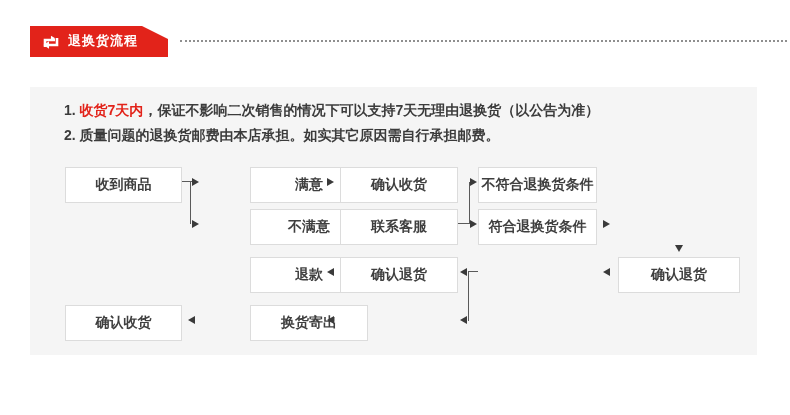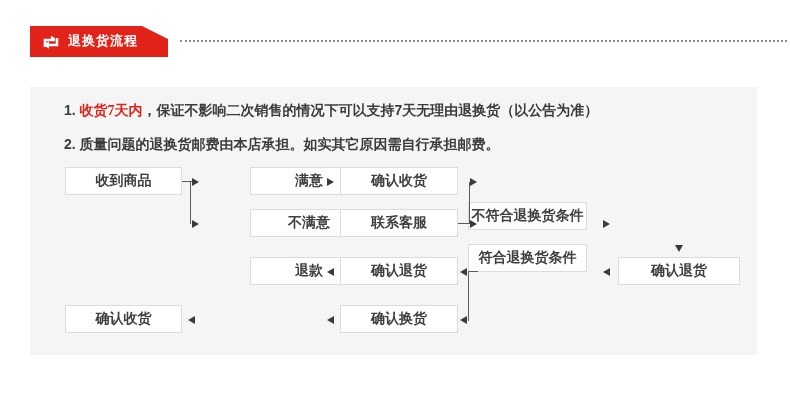--- a/index.html
+++ b/index.html
@@ -19,33 +19,33 @@
     position:absolute; left:180px; right:3px; top:40px; height:0;
     border-top:2px dotted #8f8f8f;
   }
 
   
   .panel { position:absolute; left:30px; top:87px; width:727px; height:268px; background:#f5f5f5; }
 
   
   .note { position:absolute; left:64px; font-size:14px; font-weight:bold; color:#3b3b3b; white-space:nowrap; }
   .note-1 { top:102px; }
-  .note-2 { top:136px; }
-  .note .hl { color:#e2231a;font-family:Liberation Serif, serif; }
+  .note-2 { top:127px; }
+  .note .hl { color:#e2231a; }
 
   
   .node {
-    position:absolute; height:28px; background:#fff; border:1px solid #dcdcdc;
+    position:absolute; height:36px; background:#fff; border:1px solid #dcdcdc;
     display:flex; align-items:center; justify-content:center;
     font-size:14px; font-weight:bold; color:#3f3f3f; white-space:nowrap;
   }
   .cA { left:65px;  width:117px; }
   .cB { left:202px; width:118px;margin-left:48px; }
   .cC { left:340px; width:118px; }
-  .cD { left:468px; width:119px;margin-top:35px; }
+  .cD { left:478px; width:119px; }
   .cE { left:618px; width:122px; }
   .r1 { top:167px; }
   .r2 { top:209px; }
   .r3 { top:257px; }
   .r4 { top:305px; }
 
   
   .line { position:absolute; background:#5a5a5a; }
 
   
@@ -85,21 +85,21 @@
   <div class="node cB r1">满意</div>
   <div class="node cC r1">确认收货</div>
   <div class="node cD r1">不符合退换货条件</div>
   <div class="node cB r2">不满意</div>
   <div class="node cD r2">符合退换货条件</div>
   <div class="node cC r2">联系客服</div>
   <div class="node cB r3">退款</div>
   <div class="node cC r3">确认退货</div>
   <div class="node cE r3">确认退货</div>
   <div class="node cA r4">确认收货</div>
-  <div class="node cC r4">确认换货</div>
+  <div class="node cB r4">换货寄出</div>
 
   <div class="line" style="left:182px; top:181px; width:10px; height:1px;"></div>
   <div class="line" style="left:190px; top:181px; width:1px;  height:43px;"></div>
   <div class="line" style="left:458px; top:223px; width:12px; height:1px;"></div>
   <div class="line" style="left:469px; top:182px; width:1px;  height:42px;"></div>
   <div class="line" style="left:468px; top:271px; width:10px; height:1px;"></div>
   <div class="line" style="left:468px; top:271px; width:1px;  height:50px;"></div>
 
   <div class="arr arr-r" style="left:192px; top:178px;"></div>
   <div class="arr arr-r" style="left:327px; top:178px;"></div>

